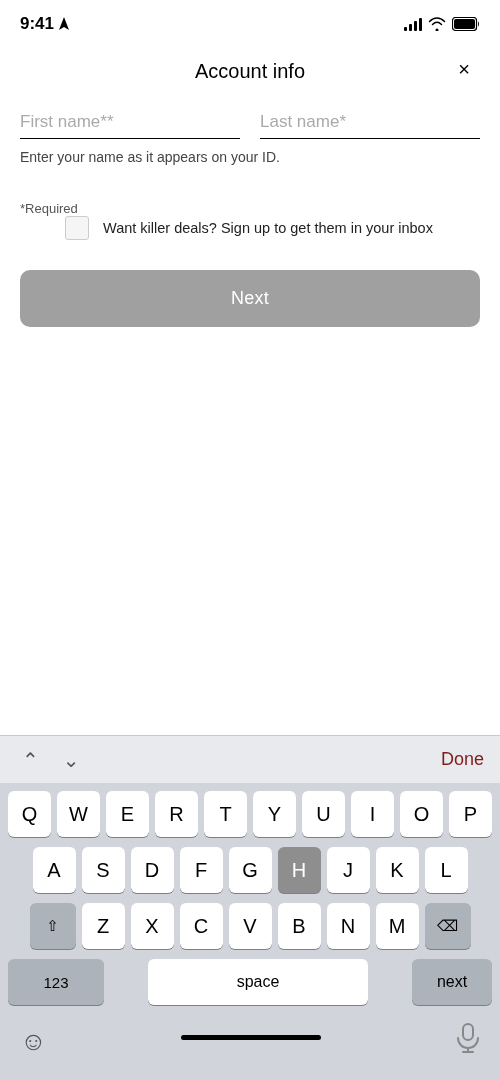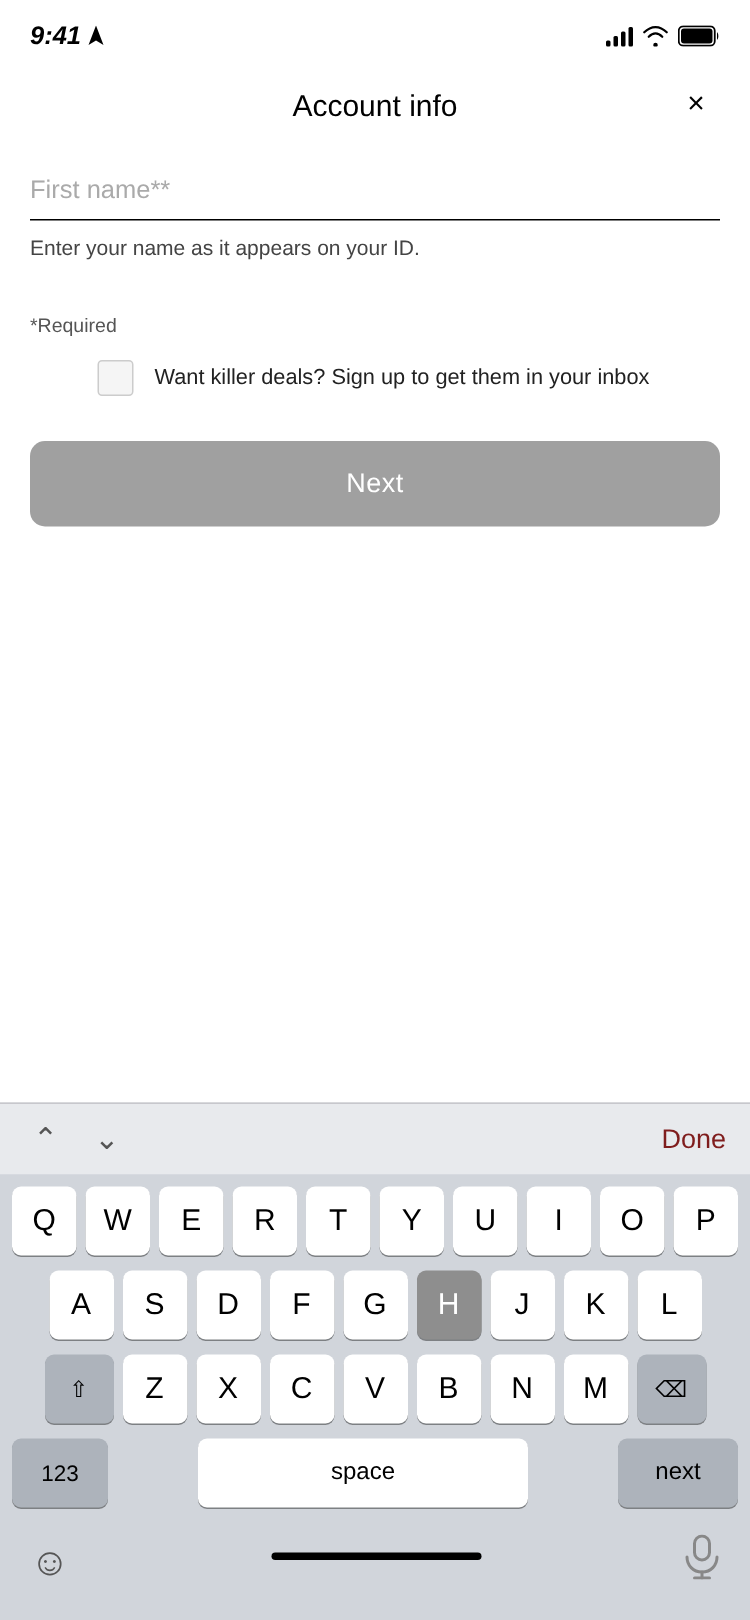--- a/index.html
+++ b/index.html
@@ -23,21 +23,20 @@
       height: 44px;
     }
 
     .status-time {
       font-size: 17px;
       font-weight: 600;
       color: #000;
       display: flex;
       align-items: center;
       gap: 4px;
-      font-style: italic;
     }
 
     .status-icons {
       display: flex;
       align-items: center;
       gap: 6px;
     }
 
     .signal-bars {
       display: flex;
@@ -101,21 +100,21 @@
     .input-group {
       flex: 1;
       position: relative;
     }
 
     .form-input {
       width: 100%;
       border: none;
       border-bottom: 1.5px solid #000;
       padding: 4px 0 8px 0;
-      font-size: 20px;
+      font-size: 13px;
       color: #000;
       background: transparent;
       outline: none;
     }
 
     .form-input::placeholder {
       color: #aaa;
       font-size: 17px;
     }
 
@@ -128,21 +127,21 @@
 
     .email-section {
       margin-top: 8px;
       margin-bottom: 8px;
     }
 
     .required-text {
       font-size: 13px;
       color: #555;
       margin-top: 8px;
-      margin-bottom: 16px;
+      margin-bottom: 0;
     }
 
     .checkbox-row {
       display: flex;
       align-items: center;
       gap: 14px;
       margin-bottom: 30px;
       padding-left: 45px;
     }
 
@@ -263,21 +262,21 @@
 
     .key.shift {
       width: 46px;
     }
 
     .key.backspace {
       width: 46px;
     }
 
     .key.numbers {
-      width: 64px;
+      width: 96px;
     }
 
     .key.space {
       width: 220px;
       font-size: 16px;
       color: #000;
     }
 
     .key.next-key {
       width: 80px;
@@ -341,20 +340,23 @@
 
 <div class="header">
   <span class="header-title">Account info</span>
   <div class="close-btn">×</div>
 </div>
 
 <div class="form-area">
   <div class="name-row">
     <div class="input-group">
       <input class="form-input" type="text" placeholder="First name**" style="">
+    </div>
+    <div class="input-group">
+      <input class="form-input" type="text" placeholder="Last name*" style="">
     </div>
   </div>
 
   <div class="helper-text">Enter your name as it appears on your ID.</div>
 
 
   <div class="required-text">*Required</div>
 
   <div class="checkbox-row">
     <div class="checkbox"></div>

